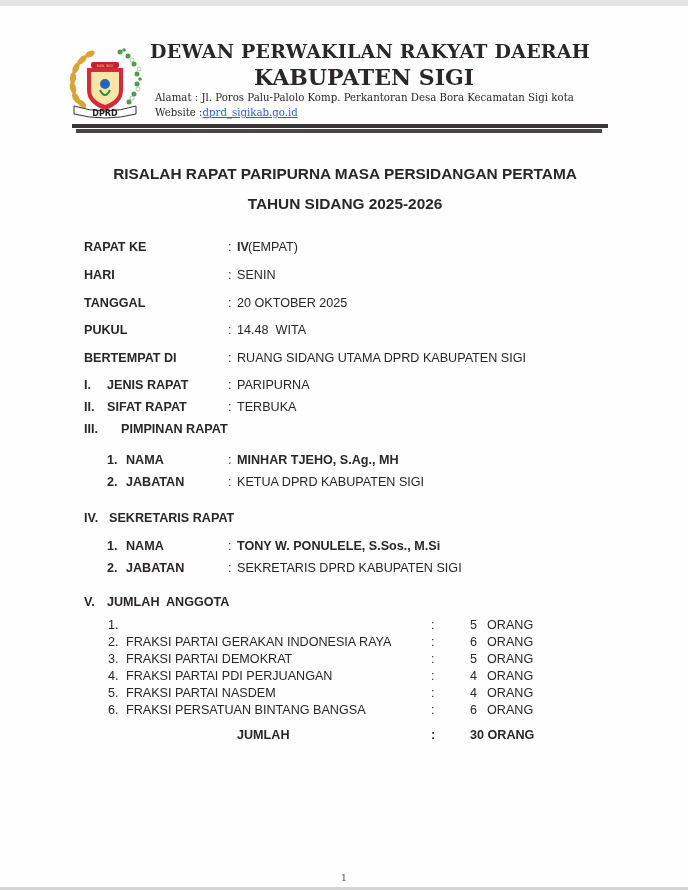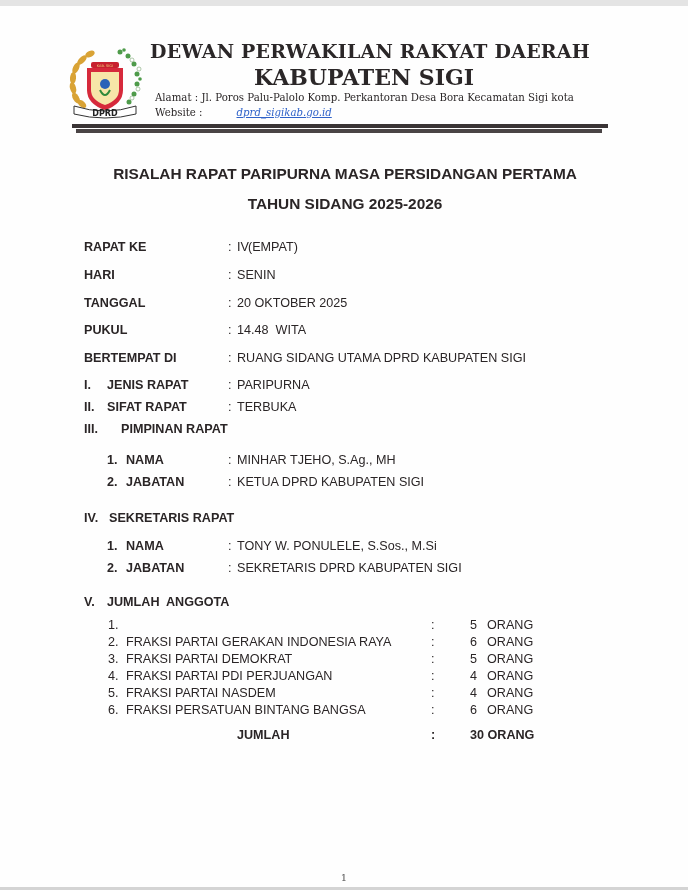--- a/index.html
+++ b/index.html
@@ -19,37 +19,37 @@
     font-family: "DejaVu Serif", serif; font-weight: bold; color: #2b2728;
   }
   .head-title.l1 { top: 40px; font-size: 19px; letter-spacing: 0.2px; }
   .head-title.l2 { top: 64px; font-size: 22px; left: 144px; width: 440px; }
   .head-addr {
     position: absolute; left: 155px; width: 440px; text-align: left;
     font-family: "DejaVu Serif", serif; font-size: 10.2px; color: #2b2728;
   }
   .head-addr.a1 { top: 92px; }
   .head-addr.a2 { top: 107px; }
-  .head-addr a { color: #2f62c9; font-style: italic; text-decoration: underline; margin-left: 34px; }
+  .head-addr a { color: #2f62c9; text-decoration: underline; }
 
   .rule-thick { position: absolute; left: 72px; top: 124px; width: 536px; height: 4px; background: #3a3435; }
   .rule-thin  { position: absolute; left: 76px; top: 129px; width: 526px; height: 4px; background: #4a4445; }
 
   
   .doc-title {
     position: absolute; left: 60px; width: 570px; text-align: center;
     font-weight: bold; font-size: 15.4px; color: #2a2526;
   }
   .doc-title.t1 { top: 165px; }
   .doc-title.t2 { top: 195px; }
 
   .row { position: absolute; font-size: 12.6px; white-space: nowrap; }
   .lbl { font-weight: bold; position: absolute; }
   .val { position: absolute; }
-  .b { font-weight: normal; }
+  .b { font-weight: bold; }
 
   .mem-row { position: absolute; left: 0; width: 688px; font-size: 12.6px; height: 17px; white-space: nowrap; }
   .mem-row span { position: absolute; }
 </style>
 </head>
 <body>
 
 <div class="top-bar"></div>
 
 <svg class="logo" viewBox="0 0 82 78">

